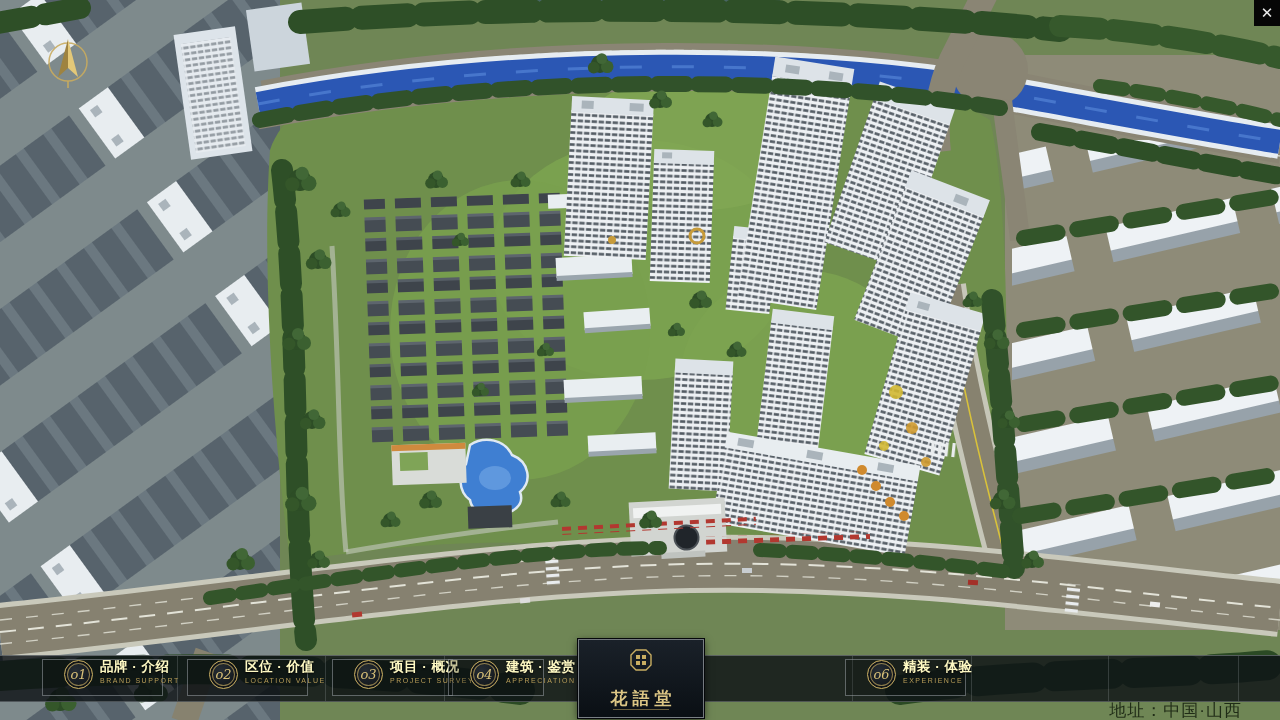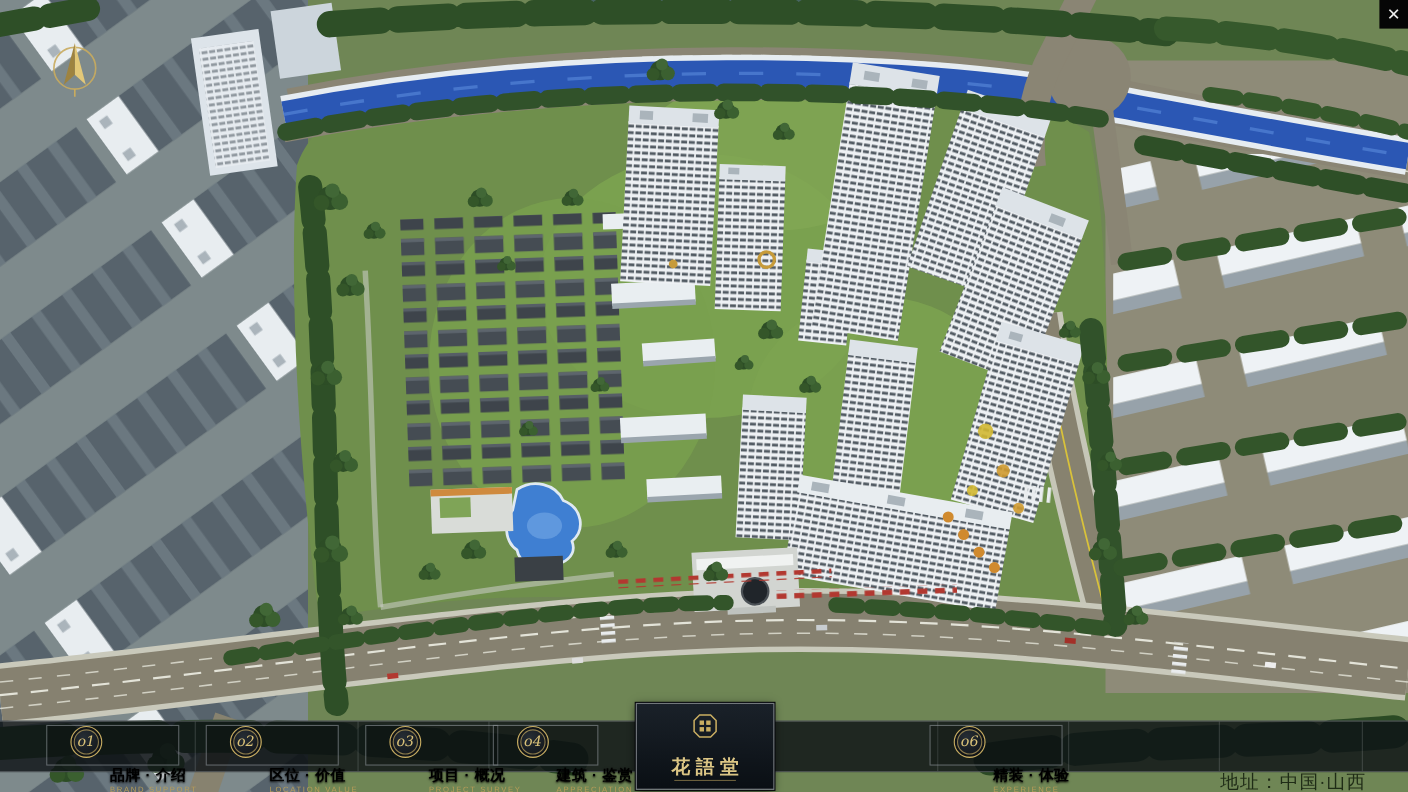--- a/index.html
+++ b/index.html
@@ -13,21 +13,21 @@
   .navbar{position:absolute;left:0;top:655px;width:1280px;height:45px;
     background:rgba(14,18,22,.82);border-top:1px solid rgba(195,200,205,.38);border-bottom:1px solid rgba(195,200,205,.30);}
   .sep{position:absolute;top:0;height:45px;width:1px;background:rgba(195,200,205,.20);}
   .nav-item{position:absolute;top:3px;height:37px;width:121px;border:1px solid rgba(168,174,180,.50);
     background:rgba(6,8,10,.22);box-sizing:border-box;display:flex;align-items:flex-start;gap:7px;padding-left:21px;cursor:pointer;}
   .badge{flex:0 0 auto;width:27px;height:27px;border-radius:50%;border:1px solid #c9ae62;
     box-shadow:inset 0 0 0 2px #101418,inset 0 0 0 3px rgba(201,174,98,.65);
     background:radial-gradient(circle at 40% 35%,#262d34,#0c1014);
     color:#d9c178;font:italic 13px "DejaVu Serif",serif;display:flex;align-items:center;justify-content:center;}
   .labels{display:flex;flex-direction:column;justify-content:center;}
-  .zh{color:#000000;font-weight:bold;font-size:13.5px;letter-spacing:.5px;line-height:1;text-shadow:0 1px 2px #000;white-space:nowrap;margin-top:38px;}
+  .zh{color:#fef9c3;font-weight:bold;font-size:13.5px;letter-spacing:.5px;line-height:1;text-shadow:0 1px 2px #000;white-space:nowrap;}
   .en{color:#b89d58;font-size:7px;letter-spacing:1.5px;margin-top:3px;white-space:nowrap;}
   .logo{position:absolute;left:578px;top:-17px;width:124px;height:77px;
     background:linear-gradient(180deg,#1a2129,#0a0f14);
     border:1px solid rgba(200,205,210,.55);box-shadow:0 0 0 1px #05070a,0 2px 8px rgba(0,0,0,.65);
     display:flex;flex-direction:column;align-items:center;justify-content:center;gap:2px;cursor:pointer;}
   .logo-title{color:#dcc685;font:600 17px "DejaVu Serif",serif;letter-spacing:5px;padding-left:5px;line-height:1;margin-top:16px;}
   .logo-sub{width:56px;height:1px;background:rgba(201,174,98,.5);}
   .address{position:absolute;right:38px;top:699px;font-size:17px;letter-spacing:1px;color:rgba(18,28,12,.85);}
 </style>
 </head>

